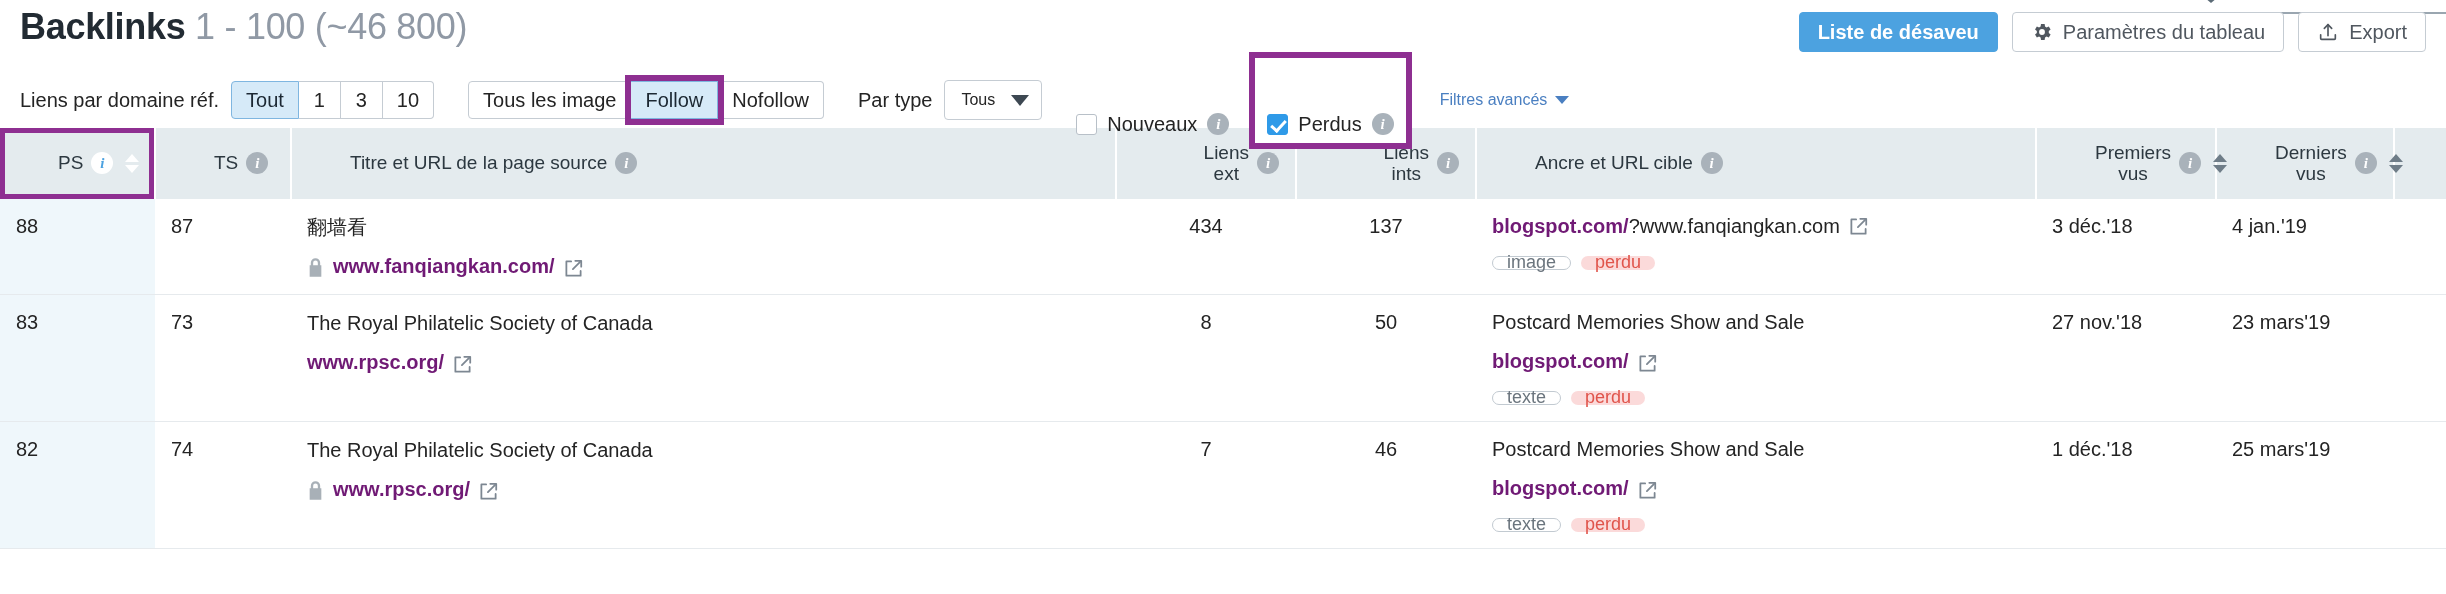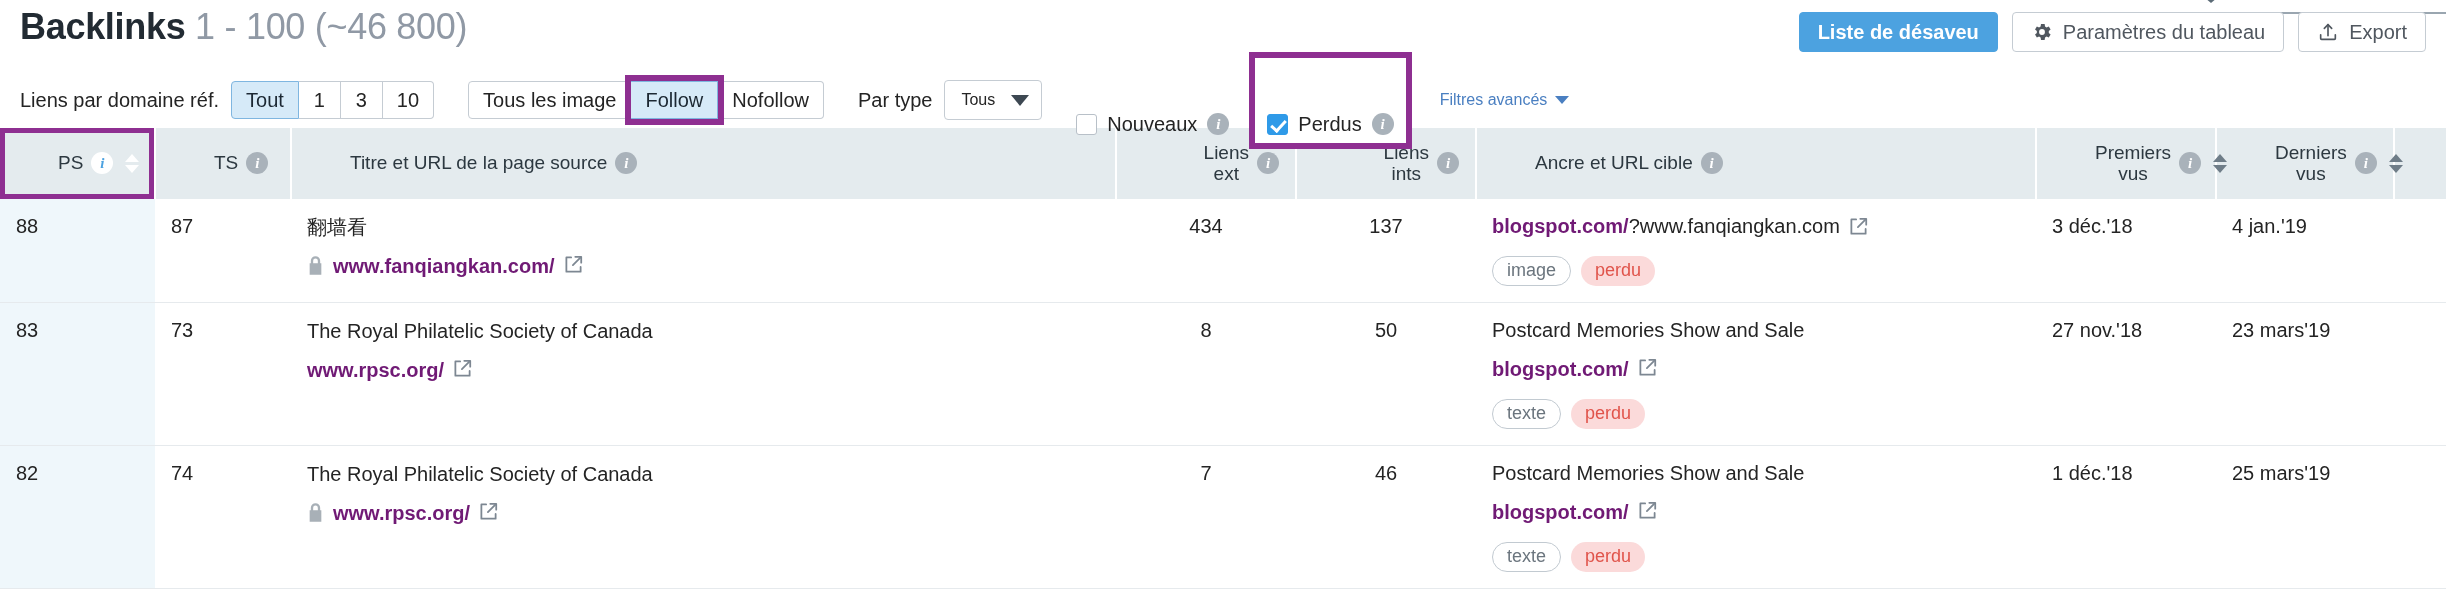--- a/index.html
+++ b/index.html
@@ -98,29 +98,29 @@
   th.ps-col .sortic i.dn{border-top-color:#fff;}
 
   table.bl td{
     padding:16px 16px;vertical-align:top;font-size:20px;color:#242424;
     border-bottom:1px solid #e6eaed;box-sizing:border-box;
   }
   td.num{text-align:center;}
   td.ps{background:#eff7fb;text-align:left;}
   .lk{color:#701a75;font-weight:700;text-decoration:none;cursor:pointer;}
   .lk.plain{font-weight:400;color:#242424;}
-  .srcline{display:flex;align-items:flex-start;gap:9px;margin-top:16px;}
+  .srcline{display:flex;align-items:flex-end;gap:9px;margin-top:16px;}
   .lock{width:17px;height:21px;flex:none;}
   .ext{width:19px;height:19px;flex:none;}
   .title2{line-height:1.2;}
   .anchor-row{display:flex;align-items:center;gap:9px;}
   .tags{margin-top:18px;display:flex;align-items:center;gap:10px;}
   .tag{
     display:inline-flex;align-items:center;justify-content:center;
-    height:30px;padding:0 14px;border-radius:15px;font-size:18px;box-sizing:border-box;
+    height:14px;padding:0 14px;border-radius:15px;font-size:18px;box-sizing:border-box;
   }
   .tag.outline{border:1px solid #c2cad1;color:#6b757e;background:#fff;}
   .tag.lost{background:#fbdada;color:#e0544b;}
   .red{color:#e0544b;}
   .center{display:flex;justify-content:center;}
 </style>
 </head>
 <body>
 
 <div class="page">

